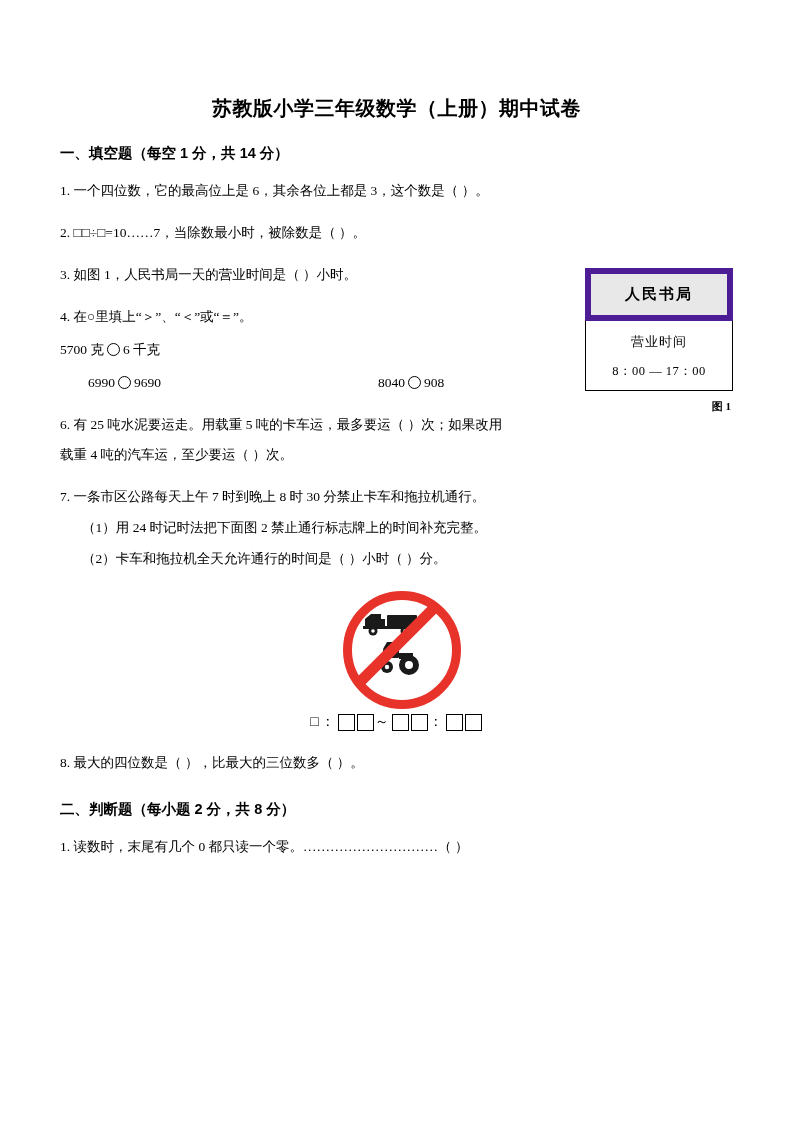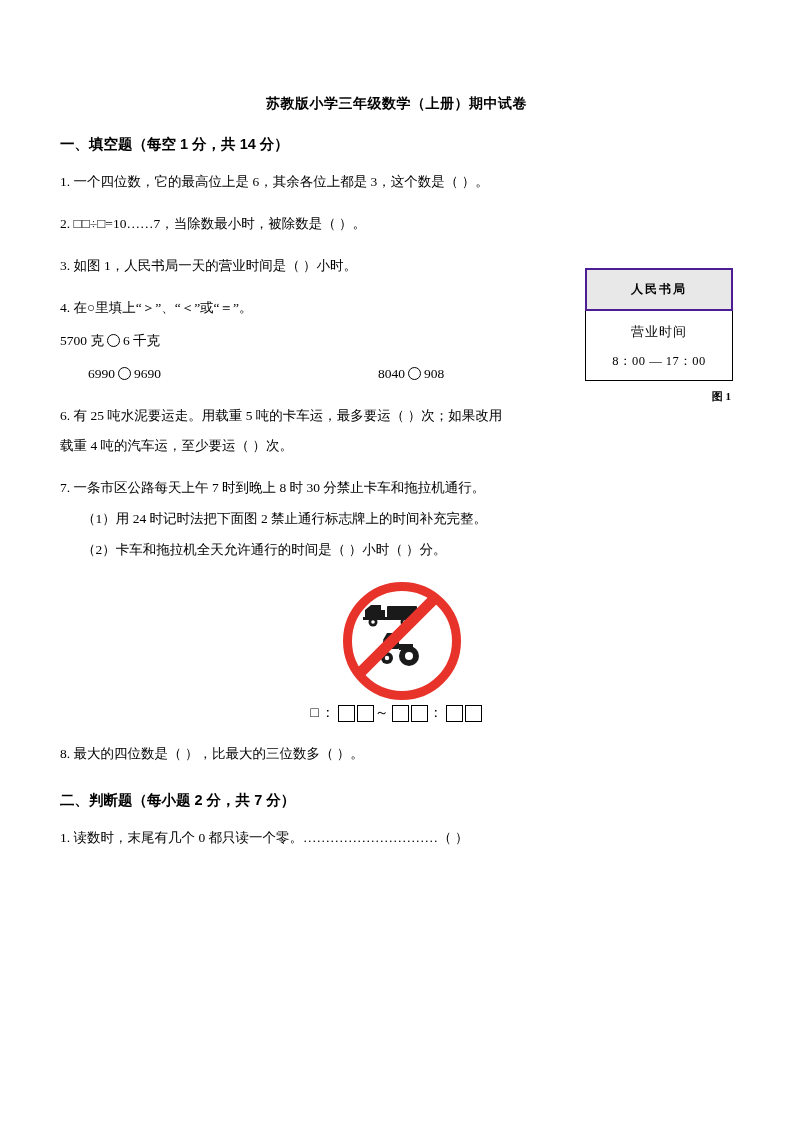--- a/index.html
+++ b/index.html
@@ -17,21 +17,21 @@
   }
   .page {
     position: relative;
     width: 793px;
     height: 1122px;
     box-sizing: border-box;
     padding: 95px 60px 0 60px;
   }
   .doc-title {
     text-align: center;
-    font-size: 14px;
+    font-size: 20px;
     font-weight: bold;
     font-family: "Liberation Sans", sans-serif;
     letter-spacing: 0.5px;
     margin: 0 0 22px 0;
   }
   .section-head {
     font-size: 14.5px;
     font-weight: bold;
     font-family: "Liberation Sans", sans-serif;
     margin: 0 0 18px 0;
@@ -66,23 +66,23 @@
   }
   
   .bookstore {
     position: absolute;
     right: 60px;
     top: 268px;
     width: 148px;
     text-align: center;
   }
   .bookstore .head {
-    border: 2px solid #4c1d95;
+    border: 6px solid #4c1d95;
     background: #e8e8e8;
-    font-size: 12px;
+    font-size: 15px;
     font-weight: bold;
     font-family: "Liberation Sans", sans-serif;
     padding: 11px 4px;
     letter-spacing: 2px;
   }
   .bookstore .body {
     border: 1px solid #000;
     border-top: none;
     padding: 12px 0 10px 0;
     background: #fff;
@@ -232,21 +232,21 @@
       <div class="slash"></div>
     </div>
   </div>
 
   <div class="sign-line">
     <span>□：</span><span class="sq"></span><span class="sq"></span><span>～</span><span class="sq"></span><span class="sq"></span><span>：</span><span class="sq"></span><span class="sq"></span>
   </div>
 
   <div class="q" style="margin-top:22px">8. 最大的四位数是（               ），比最大的三位数多（               ）。</div>
 
-  <div class="section-head sec2">二、判断题（每小题 2 分，共 7 分）</div>
+  <div class="section-head sec2">二、判断题（每小题 2 分，共 8 分）</div>
 
   <div class="q">1. 读数时，末尾有几个 0 都只读一个零。…………………………（        ）</div>
 
   <div class="bookstore">
     <div class="head">人民书局</div>
     <div class="body">
       <div class="l1">营业时间</div>
       <div class="l2">8：00 — 17：00</div>
     </div>
     <div class="cap">图 1</div>

